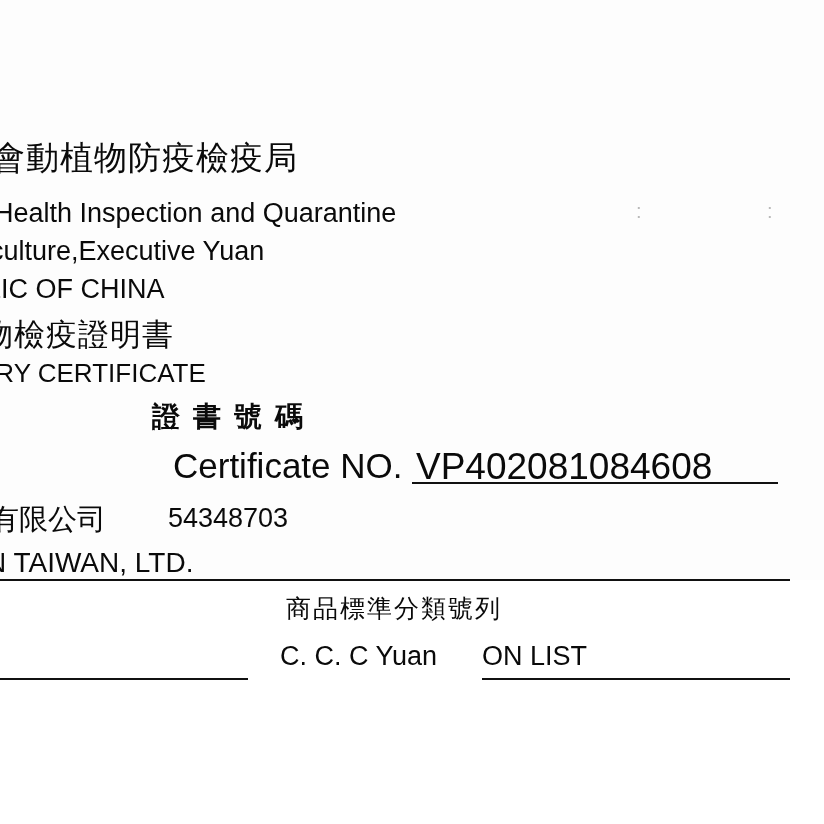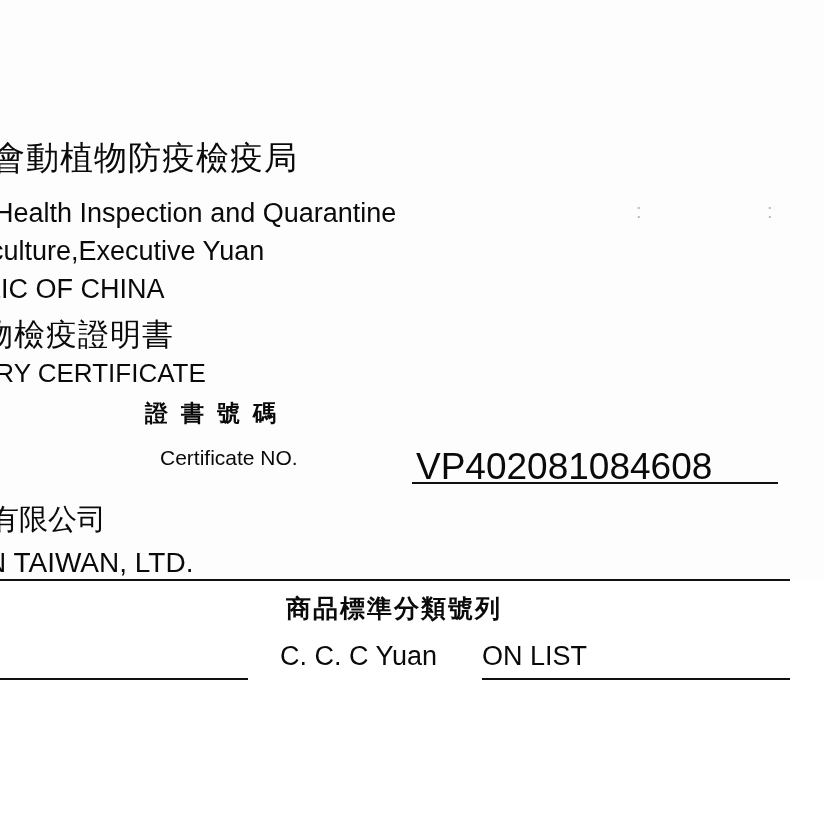--- a/index.html
+++ b/index.html
@@ -78,33 +78,33 @@
     top: 200px;
     font-size: 20px;
     color: #b9b9b9;
     letter-spacing: 60px;
     white-space: nowrap;
   }
 
   
   .cert-cjk {
     position: absolute;
-    left: 145px;
+    left: 152px;
     top: 398px;
     font-family: Liberation Mono, monospace;
-    font-size: 23px;
+    font-size: 28px;
     font-weight: 700;
     letter-spacing: 13px;
     white-space: nowrap;
   }
   .cert-label {
     position: absolute;
-    left: 160px;
+    left: 173px;
     top: 446px;
-    font-size: 21px;
+    font-size: 35px;
     white-space: nowrap;
   }
   .cert-value {
     position: absolute;
     left: 416px;
     top: 446px;
     font-size: 37px;
     white-space: nowrap;
   }
   .cert-rule {
@@ -148,21 +148,21 @@
     background: #111;
   }
 
   
   .ccc-cjk {
     position: absolute;
     left: 286px;
     top: 592px;
     font-family: "DejaVu Sans", sans-serif;
     font-size: 25px;
-    font-weight: 700;
+    font-weight: 400;
     letter-spacing: 2px;
     white-space: nowrap;
   }
   .ccc-label {
     position: absolute;
     left: 280px;
     top: 641px;
     font-size: 27px;
     white-space: nowrap;
   }
@@ -202,20 +202,21 @@
   <div class="hdr-cjk-2">物檢疫證明書</div>
   <div class="hdr-en-4">ARY CERTIFICATE</div>
   <div class="mark-dots">: :</div>
 
   <div class="cert-cjk">證書號碼</div>
   <div class="cert-label">Certificate NO.</div>
   <div class="cert-value">VP402081084608</div>
   <div class="cert-rule"></div>
 
   <div class="co-cjk">有限公司</div>
+  <div class="co-num">54348703</div>
   <div class="co-en">N TAIWAN, LTD.</div>
   <div class="co-rule"></div>
 
   <div class="ccc-cjk">商品標準分類號列</div>
   <div class="ccc-label">C. C. C Yuan</div>
   <div class="ccc-value">ON LIST</div>
   <div class="ccc-rule-left"></div>
   <div class="ccc-rule-right"></div>
 
 </div>

